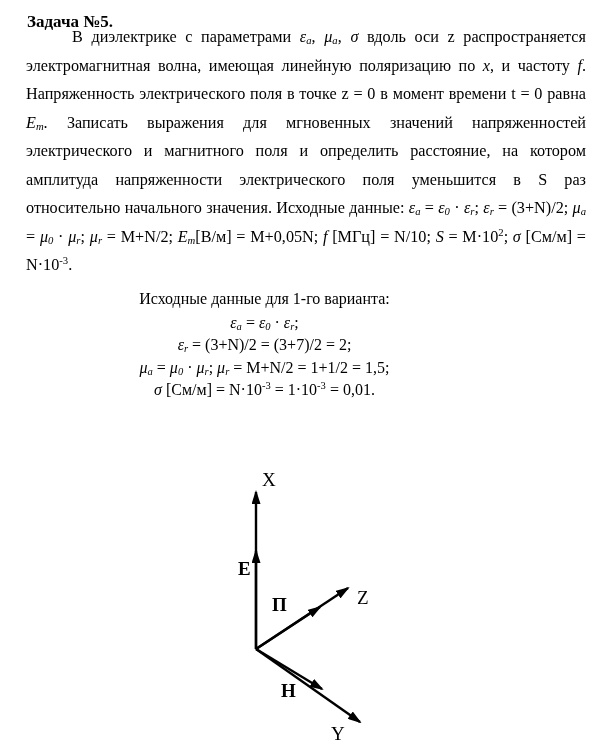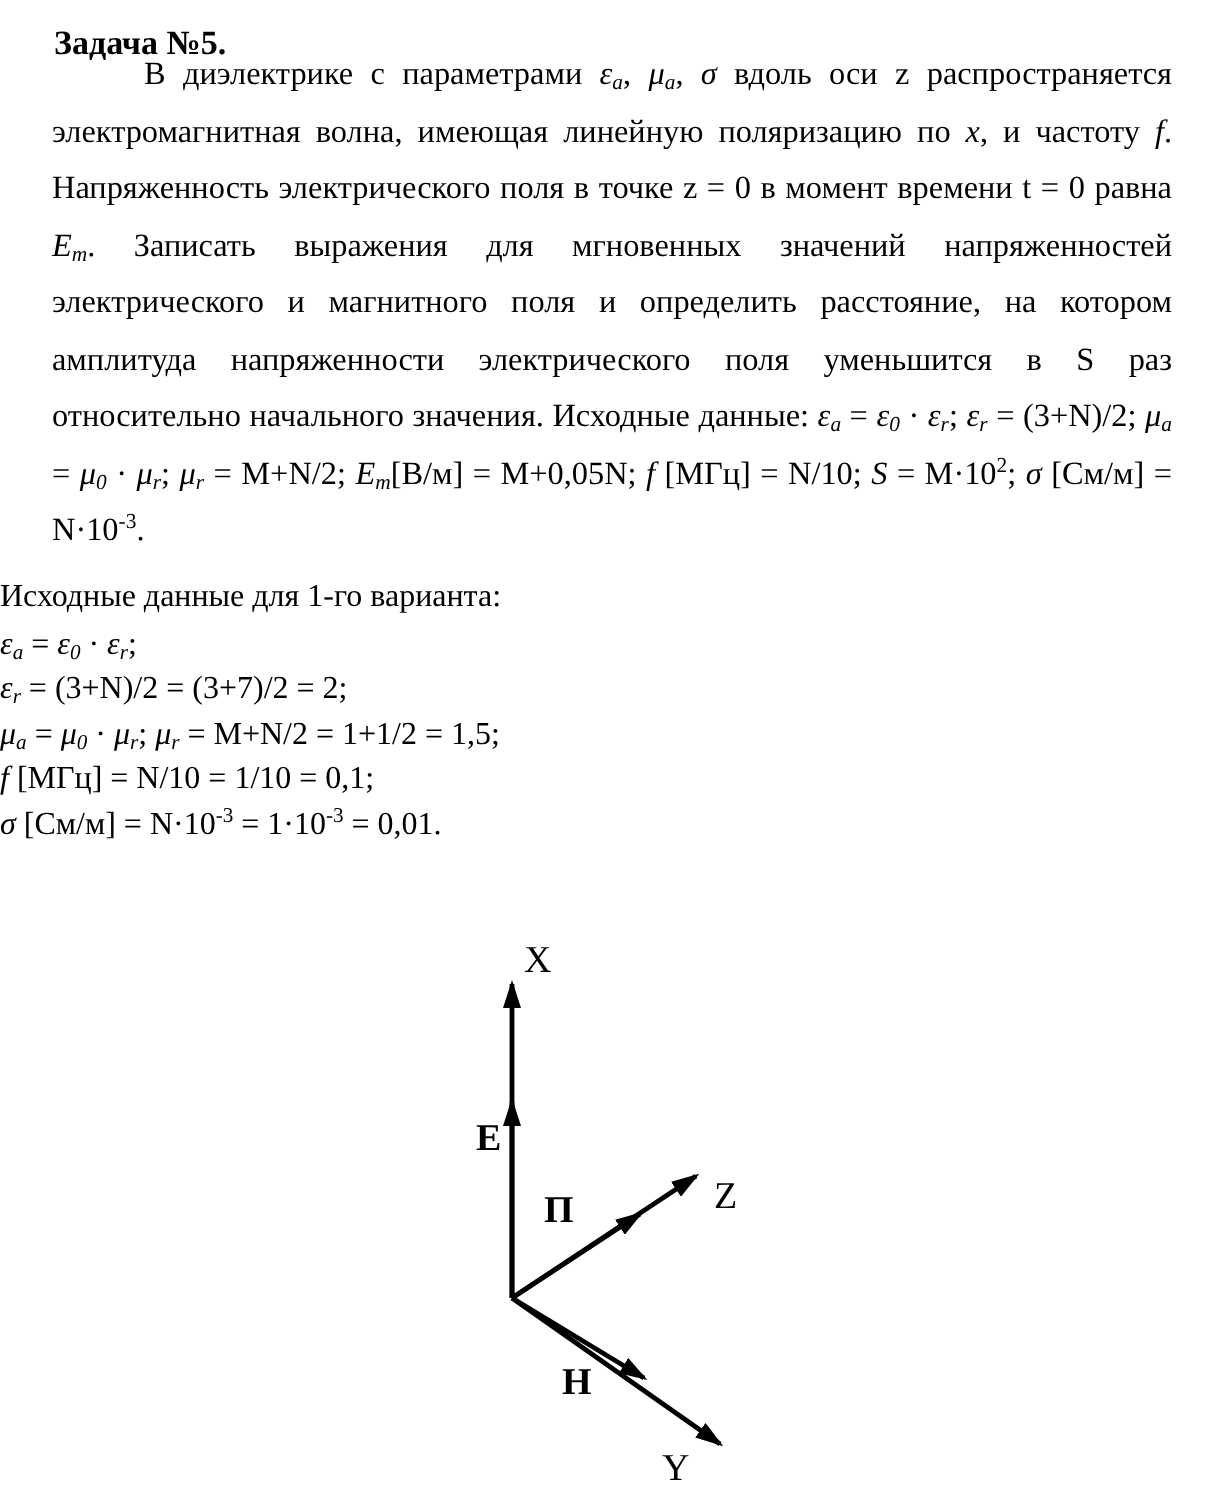--- a/index.html
+++ b/index.html
@@ -33,20 +33,21 @@
     font-size: 16.2px;
     line-height: 28.5px;
     text-align: justify;
     text-indent: 46px;
   }
   .variant {
     position: absolute;
     top: 288px;
     left: 0;
     width: 529px;
+    text-align: center;
     font-size: 16px;
     line-height: 22.6px;
   }
   .variant .vh {
     margin-bottom: 1px;
   }
   .seg { }
   .seg-i { font-style: italic; }
   .seg-isub {
     font-style: italic;
@@ -78,21 +79,20 @@
 
   <div class="title">Задача №5.</div>
 
   <div class="para"><span class="seg">В диэлектрике с параметрами </span><span class="seg seg-i">ε</span><span class="seg seg-isub">a</span><span class="seg">, </span><span class="seg seg-i">μ</span><span class="seg seg-isub">a</span><span class="seg">, </span><span class="seg seg-i">σ</span><span class="seg"> вдоль оси z распространяется электромагнитная волна, имеющая линейную поляризацию по </span><span class="seg seg-i">x</span><span class="seg">, и частоту </span><span class="seg seg-i">f</span><span class="seg">. Напряженность электрического поля в точке z = 0 в момент времени t = 0 равна </span><span class="seg seg-i">E</span><span class="seg seg-isub">m</span><span class="seg">. Записать выражения для мгновенных значений напряженностей электрического и магнитного поля и определить расстояние, на котором амплитуда напряженности электрического поля уменьшится в S раз относительно начального значения. Исходные данные: </span><span class="seg seg-i">ε</span><span class="seg seg-isub">a</span><span class="seg"> = </span><span class="seg seg-i">ε</span><span class="seg seg-isub">0</span><span class="seg"> · </span><span class="seg seg-i">ε</span><span class="seg seg-isub">r</span><span class="seg">; </span><span class="seg seg-i">ε</span><span class="seg seg-isub">r</span><span class="seg"> = (3+N)/2; </span><span class="seg seg-i">μ</span><span class="seg seg-isub">a</span><span class="seg"> = </span><span class="seg seg-i">μ</span><span class="seg seg-isub">0</span><span class="seg"> · </span><span class="seg seg-i">μ</span><span class="seg seg-isub">r</span><span class="seg">; </span><span class="seg seg-i">μ</span><span class="seg seg-isub">r</span><span class="seg"> = M+N/2; </span><span class="seg seg-i">E</span><span class="seg seg-isub">m</span><span class="seg">[В/м] = M+0,05N; </span><span class="seg seg-i">f</span><span class="seg"> [МГц] = N/10; </span><span class="seg seg-i">S</span><span class="seg"> = M·10</span><span class="seg seg-sup">2</span><span class="seg">; </span><span class="seg seg-i">σ</span><span class="seg"> [См/м] = N·10</span><span class="seg seg-sup">-3</span><span class="seg">.</span></div>
 
   <div class="variant">
     <div class="vh">Исходные данные для 1-го варианта:</div>
     <div><span class="seg seg-i">ε</span><span class="seg seg-isub">a</span><span class="seg"> = </span><span class="seg seg-i">ε</span><span class="seg seg-isub">0</span><span class="seg"> · </span><span class="seg seg-i">ε</span><span class="seg seg-isub">r</span><span class="seg">;</span></div>
     <div><span class="seg seg-i">ε</span><span class="seg seg-isub">r</span><span class="seg"> = (3+N)/2 = (3+7)/2 = 2;</span></div>
     <div><span class="seg seg-i">μ</span><span class="seg seg-isub">a</span><span class="seg"> = </span><span class="seg seg-i">μ</span><span class="seg seg-isub">0</span><span class="seg"> · </span><span class="seg seg-i">μ</span><span class="seg seg-isub">r</span><span class="seg">; </span><span class="seg seg-i">μ</span><span class="seg seg-isub">r</span><span class="seg"> = M+N/2 = 1+1/2 = 1,5;</span></div>
-    <div><span class="seg seg-i">f</span><span class="seg"> [МГц] = N/10 = 1/10 = 0,1;</span></div>
     <div><span class="seg seg-i">σ</span><span class="seg"> [См/м] = N·10</span><span class="seg seg-sup">-3</span><span class="seg"> = 1·10</span><span class="seg seg-sup">-3</span><span class="seg"> = 0,01.</span></div>
   </div>
 
   <svg class="diagram" width="611" height="743" viewBox="0 0 611 743">
     <defs>
       <marker id="arrow" viewBox="0 0 14 9" refX="12" refY="4.5" markerWidth="14" markerHeight="9" markerUnits="userSpaceOnUse" orient="auto">
         <path d="M0,0 L14,4.5 L0,9 Z" fill="#000000"></path>
       </marker>
     </defs>
 

